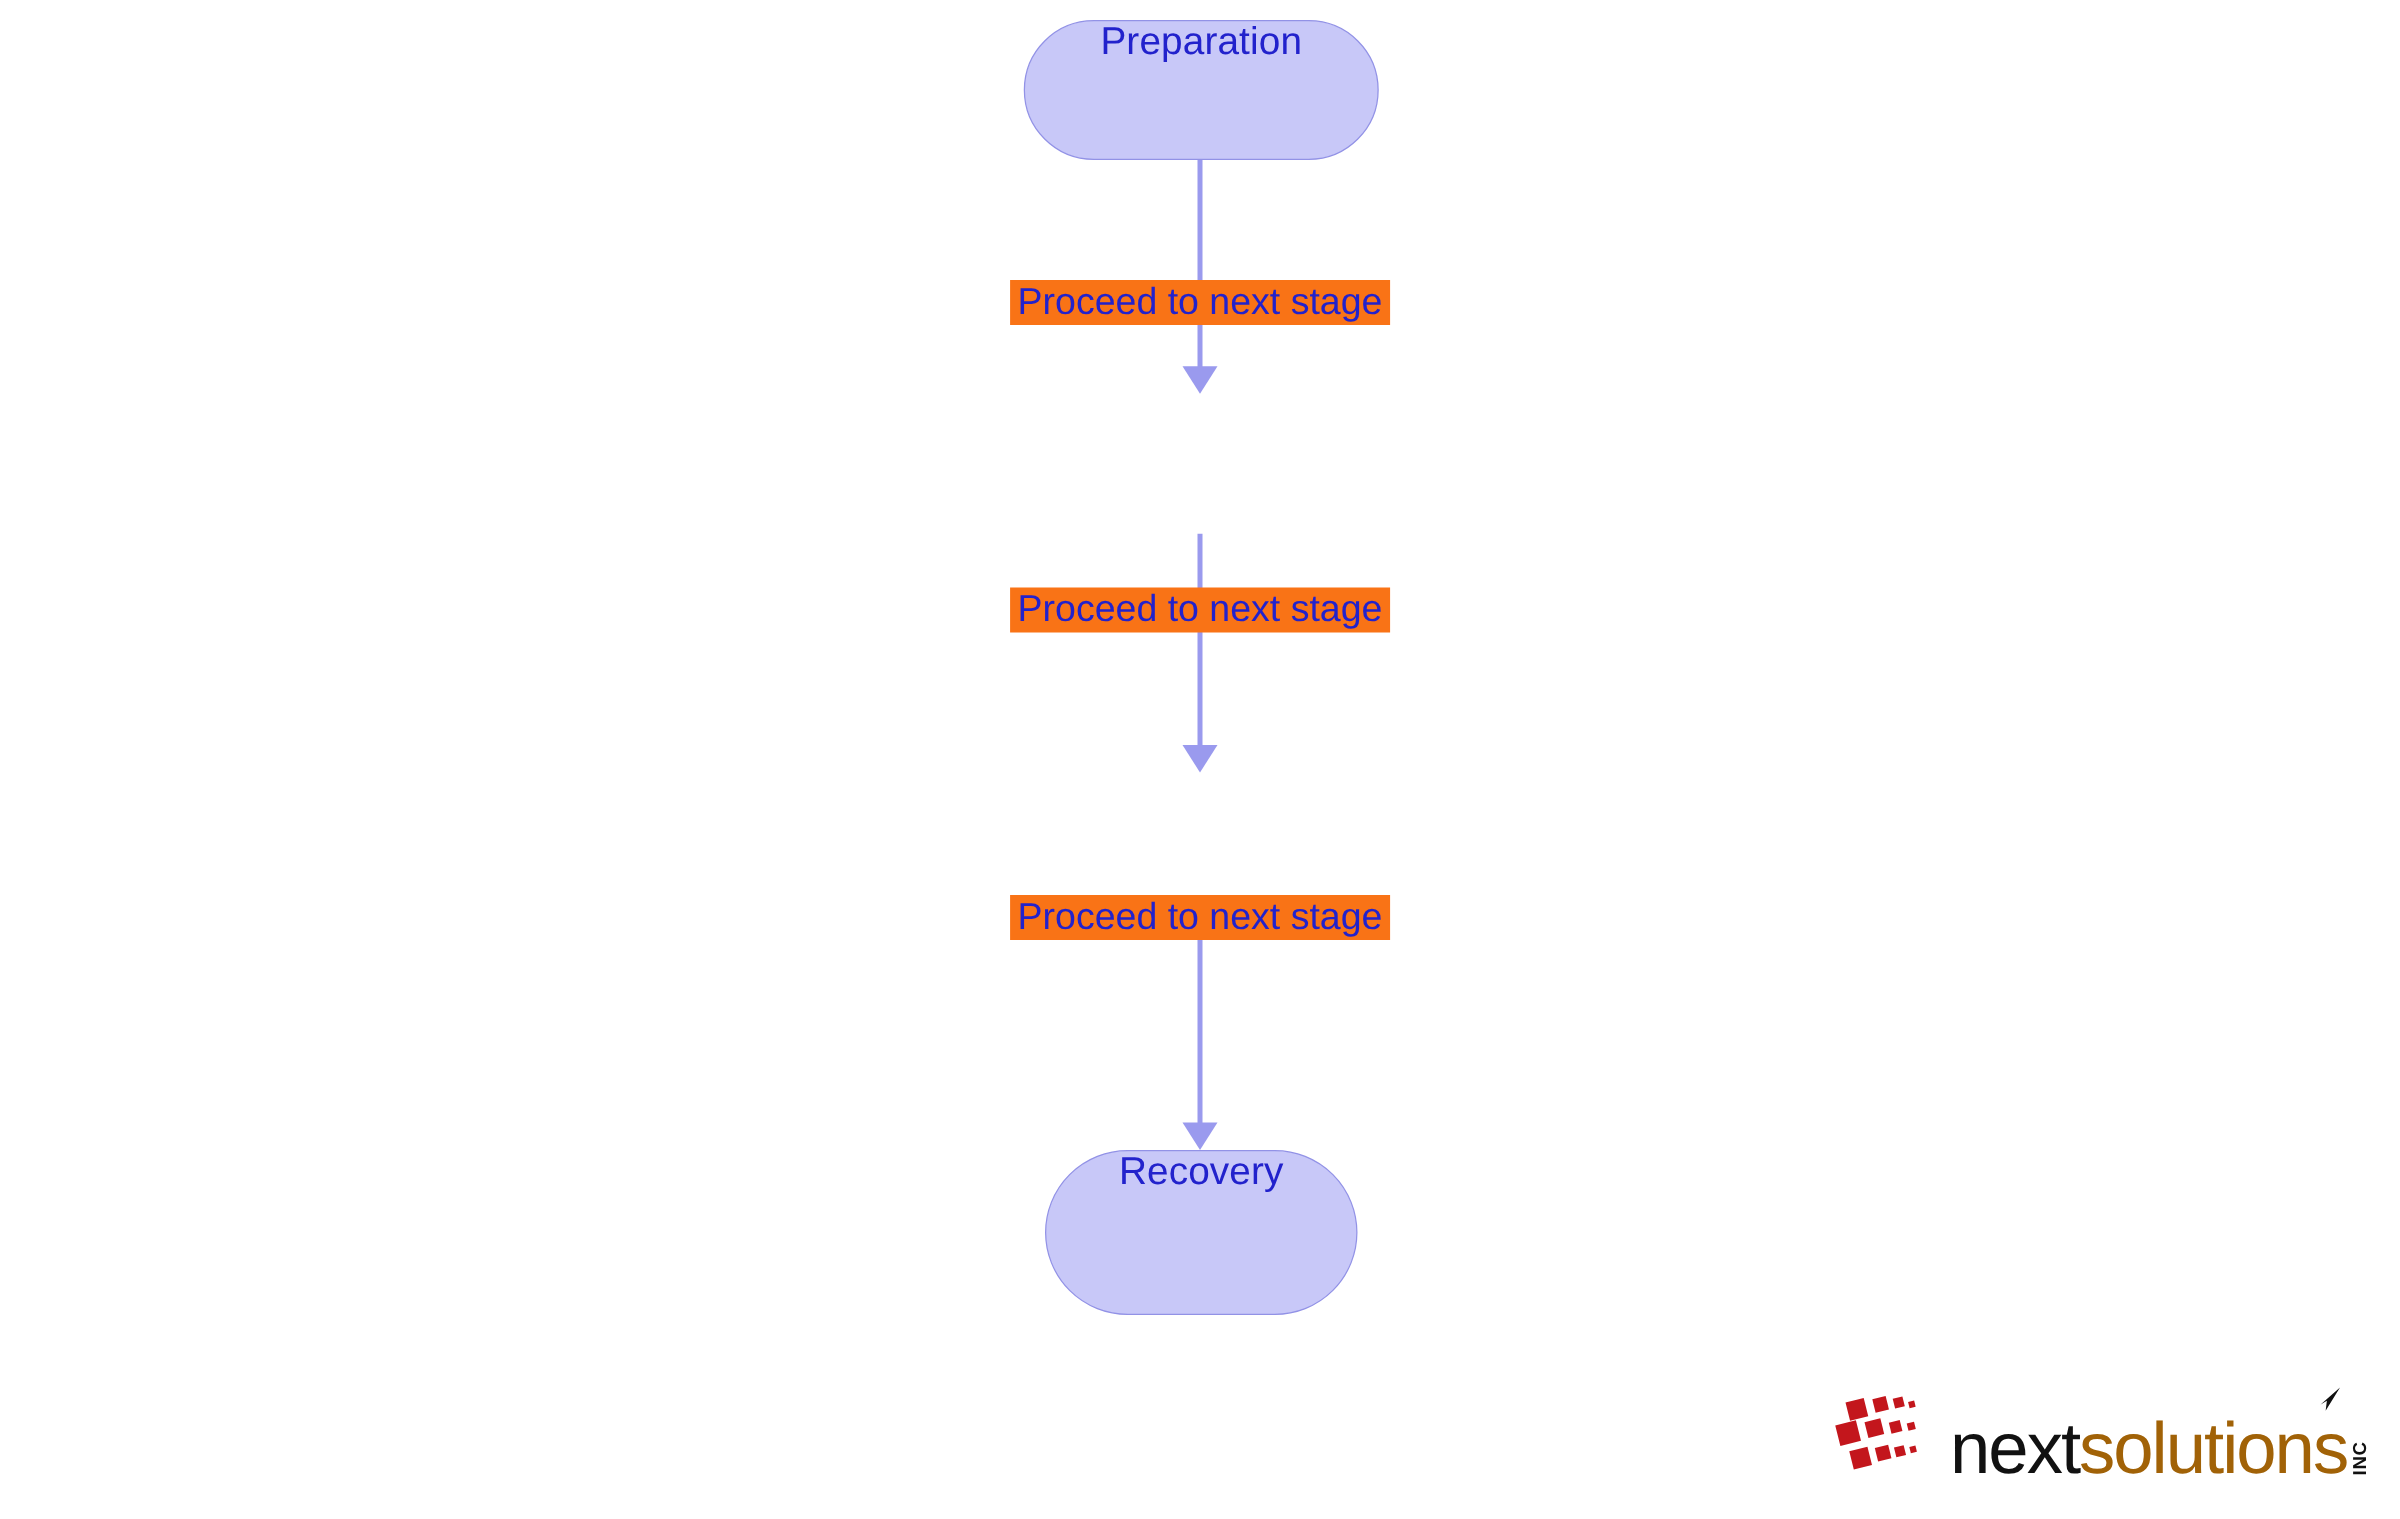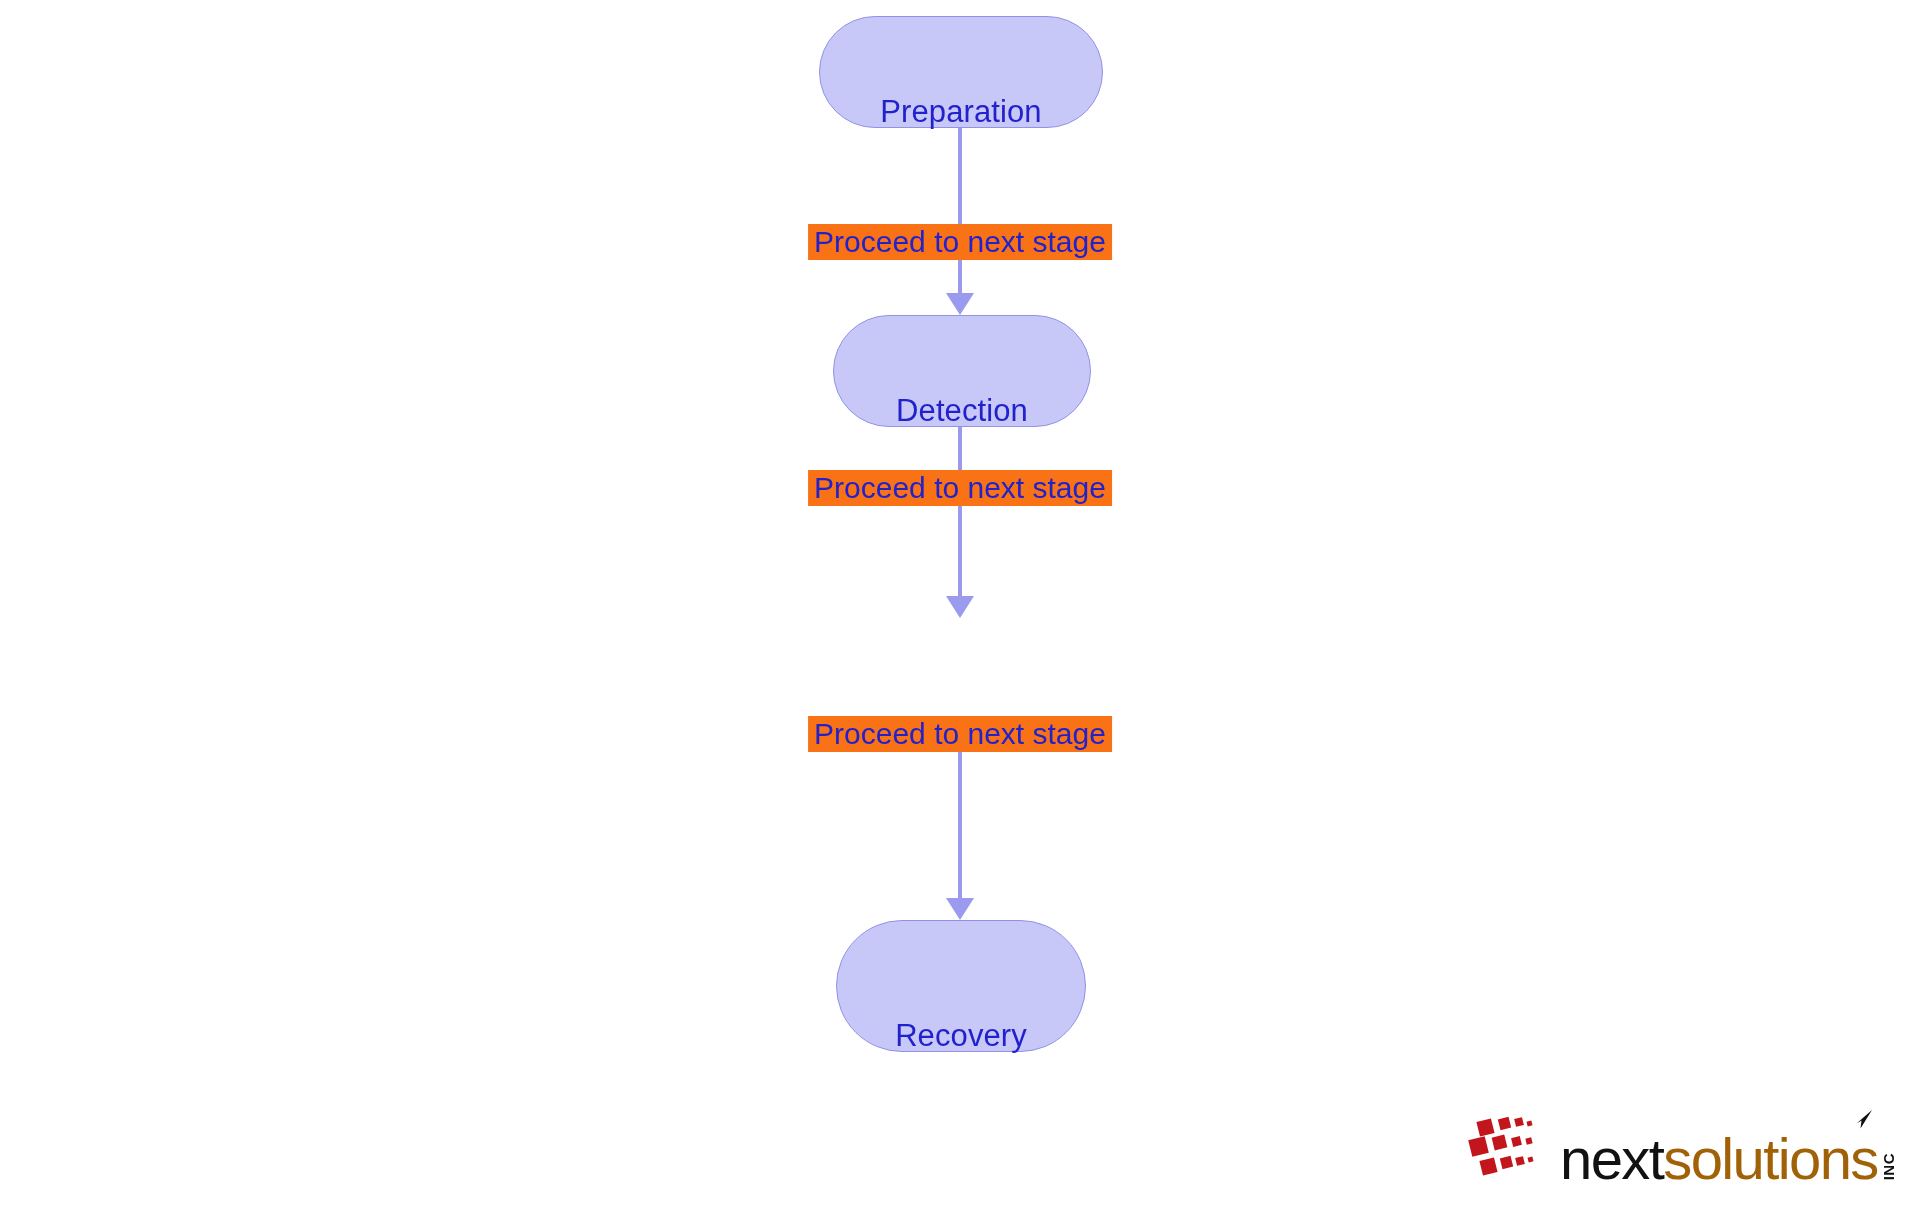--- a/index.html
+++ b/index.html
@@ -24,21 +24,21 @@
   }
 
   
   .node {
     position: absolute;
     box-sizing: border-box;
     background: #c8c8f8;
     border: 1.6px solid #9292e6;
     border-radius: 9999px;
     display: flex;
-    align-items: flex-end;
+    align-items: flex-start;
     justify-content: center;
     z-index: 3;
   }
   .node-label {
     color: #2222cc;
     font-size: 31px;
     font-weight: 400;
     letter-spacing: 0.1px;
     white-space: nowrap;
     line-height: 1;
@@ -161,23 +161,20 @@
   <div class="edge-label" id="edge2-label">Proceed to next stage</div>
 
   <div class="edge-line" id="edge3-line"></div>
   <div class="edge-arrow" id="edge3-arrow"></div>
   <div class="edge-label" id="edge3-label">Proceed to next stage</div>
 
   <div class="node" id="node-preparation">
     <span class="node-label">Preparation</span>
   </div>
 
-  <div class="node" id="node-detection">
-    <span class="node-label">Detection</span>
-  </div>
 
 
   <div class="node" id="node-recovery">
     <span class="node-label">Recovery</span>
   </div>
 
 </div>
 
 <div id="brand-logo">
 

